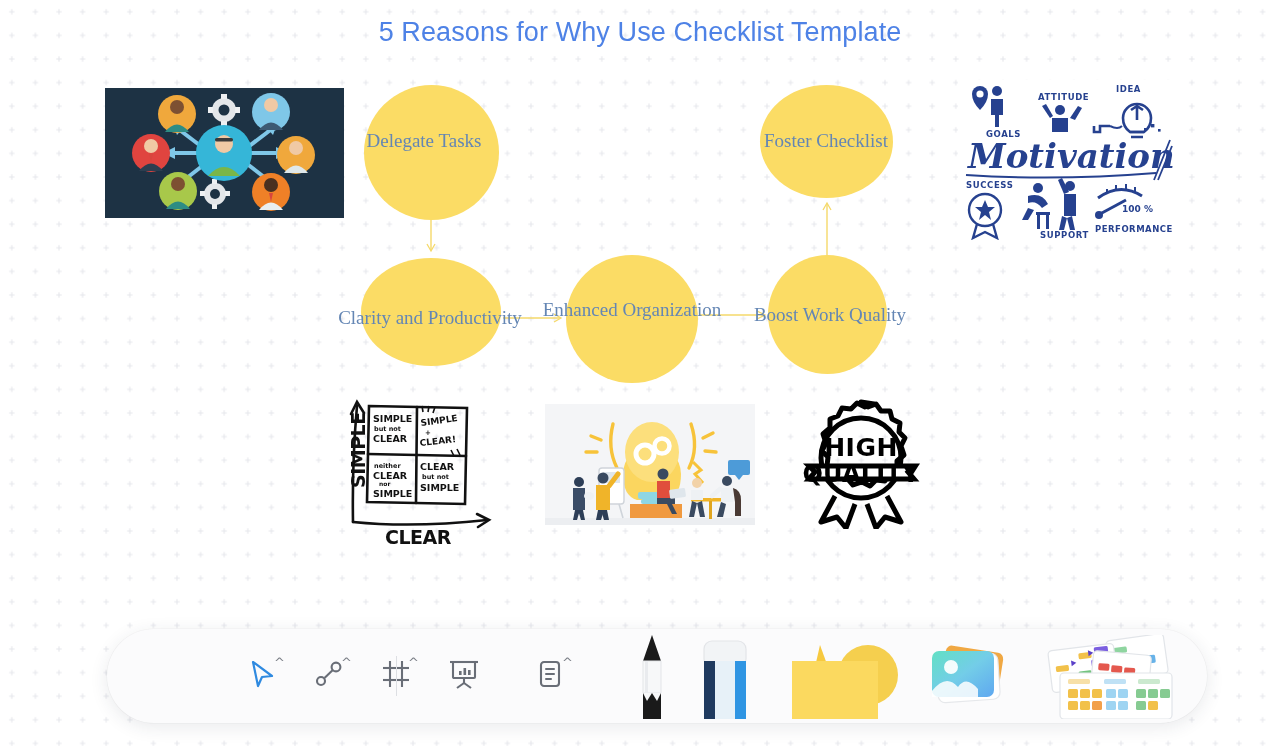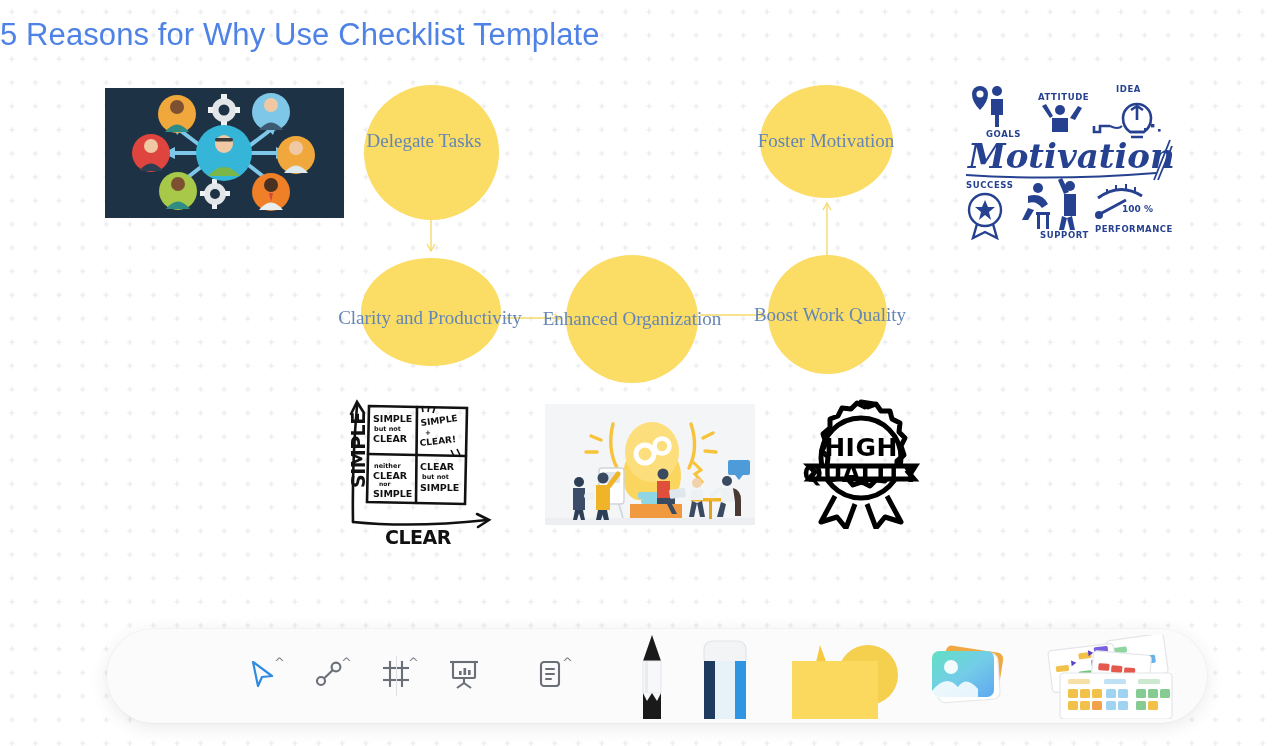--- a/index.html
+++ b/index.html
@@ -39,22 +39,22 @@
     z-index: 1;
     pointer-events: none;
   }
 
   
   #board-title {
     position: absolute;
     left: 0; right: 0;
     top: 17px;
     z-index: 5;
-    text-align: left;
-    font-size: 31px;
+    text-align: center;
+    font-size: 27px;
     font-weight: 400;
     color: #4e82e6;
     letter-spacing: 0.1px;
   }
 
   
   .node {
     position: absolute;
     z-index: 4;
     border-radius: 50%;
@@ -177,27 +177,27 @@
 
       <path d="M700 315 L764 315"></path>
       <path d="M757 311 L765 315 L757 319" stroke-width="1.3"></path>
     </g>
   </svg>
 
   <div class="node" style="left:364px; top:85px; width:135px; height:135px;"></div>
   <div class="node-label" style="left:424px; top:141px;">Delegate Tasks</div>
 
   <div class="node" style="left:760px; top:85px; width:133px; height:113px;"></div>
-  <div class="node-label" style="left:826px; top:141px;">Foster Motivation</div>
+  <div class="node-label" style="left:826px; top:141px;">Foster Checklist</div>
 
   <div class="node" style="left:361px; top:258px; width:140px; height:108px;"></div>
   <div class="node-label" style="left:430px; top:318px;">Clarity and Productivity</div>
 
   <div class="node" style="left:566px; top:255px; width:132px; height:128px;"></div>
-  <div class="node-label" style="left:632px; top:319px;">Enhanced Organization</div>
+  <div class="node-label" style="left:632px; top:310px;">Enhanced Organization</div>
 
   <div class="node" style="left:768px; top:255px; width:119px; height:119px;"></div>
   <div class="node-label" style="left:830px; top:315px;text-align:right;">Boost Work Quality</div>
 
   <div class="imgcard" style="left:105px; top:88px; width:239px; height:130px;">
     <svg width="239" height="130" viewBox="0 0 239 130" xmlns="http://www.w3.org/2000/svg">
       <rect width="239" height="130" fill="#1d3244"></rect>
       <g stroke="#7fc7e8" stroke-width="4" fill="none">
         <path d="M105 65 L72 40"></path>
           <path d="M135 65 L168 40"></path>

